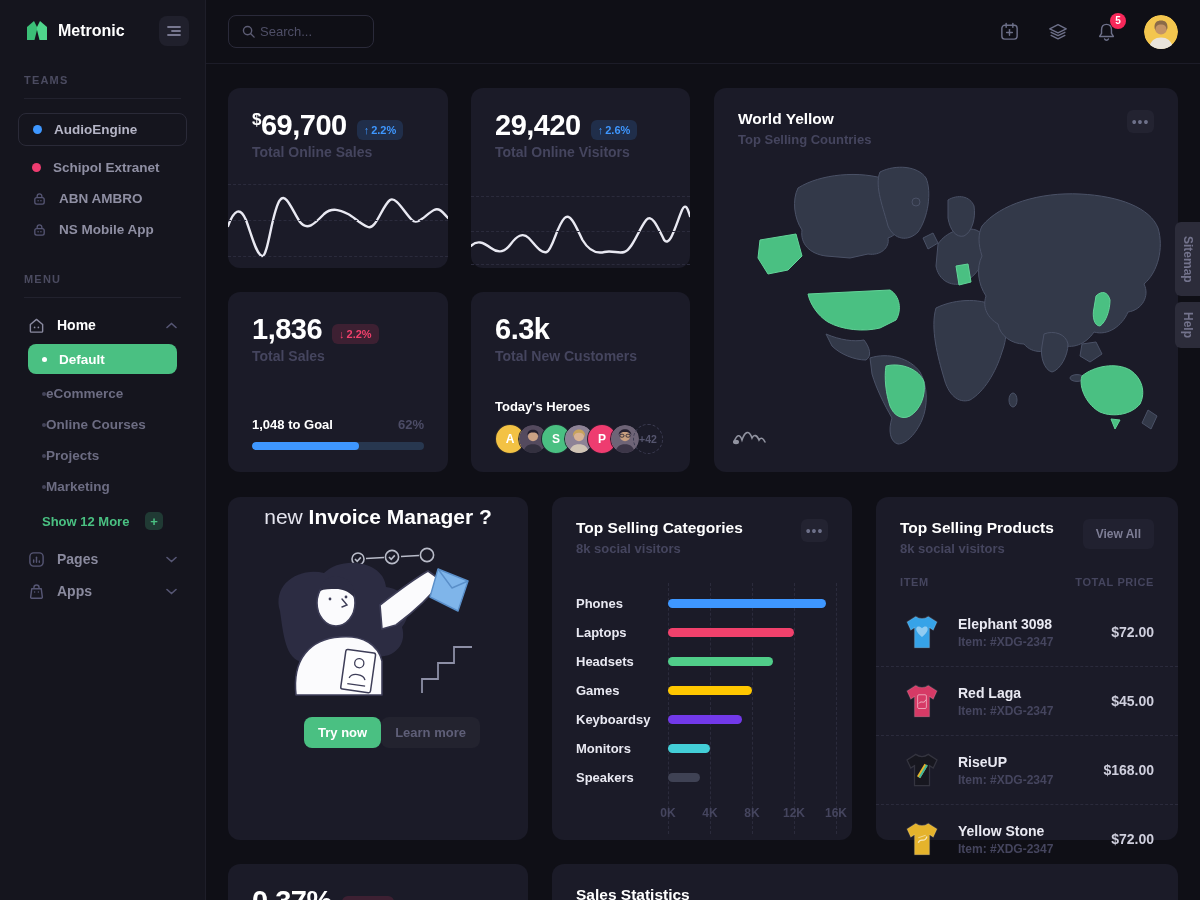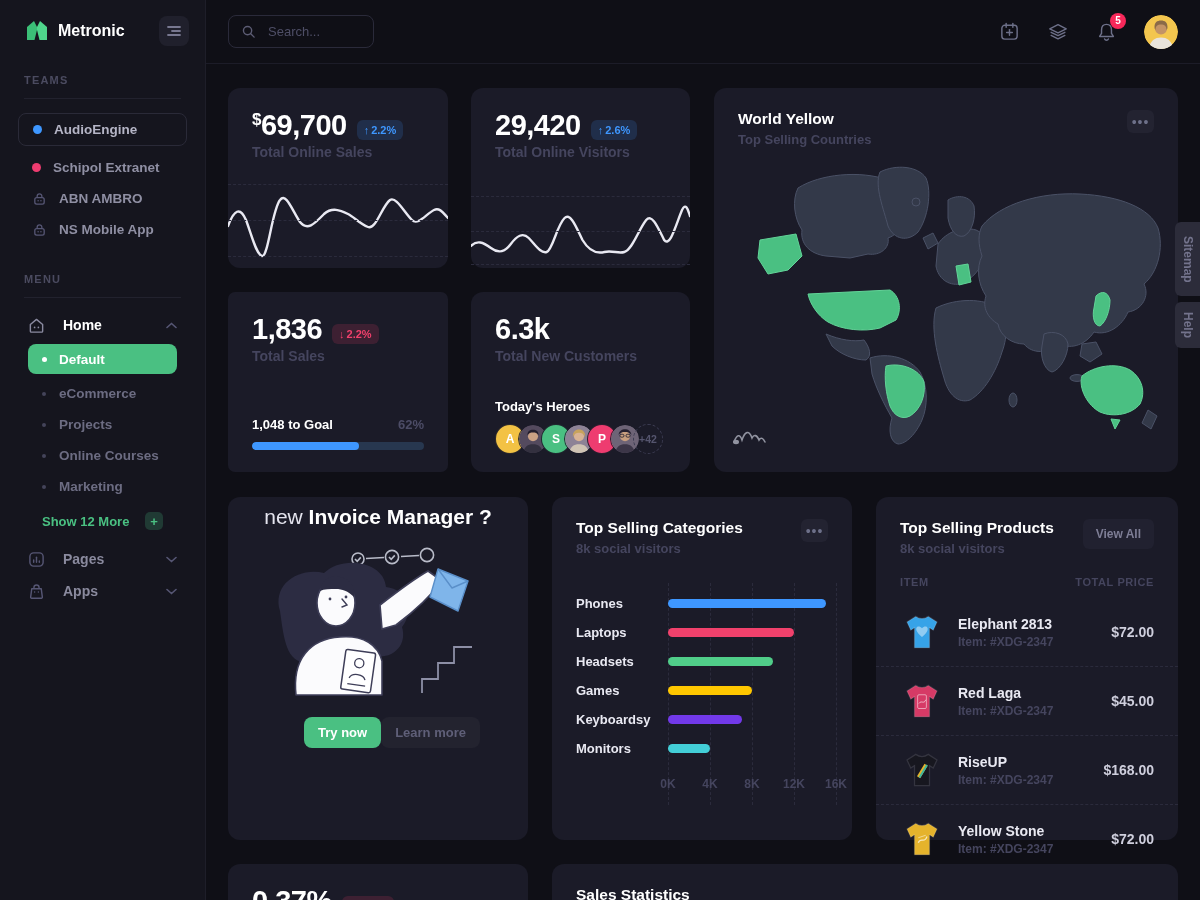--- a/index.html
+++ b/index.html
@@ -15,43 +15,43 @@
   .toggle-btn { width:30px; height:30px; border-radius:8px; background:#20202c;
     display:flex; align-items:center; justify-content:center; cursor:pointer; }
   .sec-label { color:#4b4b60; font-size:11px; font-weight:700; letter-spacing:1.2px;
     padding:0 24px; margin-top:28px; }
   .sec-divider { height:1px; background:#22222e; margin:12px 24px 0 24px; }
   .team-item { display:flex; align-items:center; gap:12px; height:31px;
     margin:0 18px; padding:0 14px; color:#8f8fa3; font-size:13.5px; font-weight:600; cursor:pointer; }
   .team-item.boxed { border:1px solid #2a2a38; border-radius:8px; height:33px;
     margin-top:14px; margin-bottom:6px; color:#b5b5c6; }
   .dot { width:9px; height:9px; border-radius:50%; flex:none; }
-  .menu-item { display:flex; align-items:center; gap:18px; height:30px;
+  .menu-item { display:flex; align-items:center; gap:12px; height:30px;
     margin:2px 18px; padding:0 10px; color:#8a8a9e; font-size:14px; font-weight:600; cursor:pointer; }
   .menu-item .mi-label { flex:1; }
   .menu-item.home { color:#fff; }
   .pill { display:flex; align-items:center; gap:12px; height:30px; margin:4px 28px 4px 28px;
     padding:0 14px; border-radius:8px; background:#4ac082; color:#fff;
     font-size:13.5px; font-weight:700; cursor:pointer; }
   .pill .bullet { width:5px; height:5px; border-radius:50%; background:#fff; }
-  .sub-item { display:flex; align-items:center; gap:13px; height:31px; margin:0 28px;
+  .sub-item { display:flex; align-items:center; height:31px; margin:0 28px;
     padding:0 14px; color:#6c6c82; font-size:13.5px; font-weight:600; cursor:pointer; }
   .sub-item .bullet { width:4px; height:4px; border-radius:50%; background:#44445a; }
   .show-more { display:flex; align-items:center; height:30px; margin:4px 28px 8px 28px;
     padding:0 14px; cursor:pointer; }
   .show-more .sm-label { color:#4ac082; font-size:13px; font-weight:600; flex:1; }
   .plus-btn { width:18px; height:18px; border-radius:5px; background:rgba(74,192,130,.22);
     color:#4ac082; font-size:13px; font-weight:700; display:flex; align-items:center;
     justify-content:center; cursor:pointer; }
 
   
   .main { position:absolute; left:206px; top:0; width:994px; height:900px; }
   .topbar { position:absolute; left:0; top:0; width:100%; height:64px;
     border-bottom:1px solid #1c1c28; display:flex; align-items:center; padding:0 22px; }
-  .search-box { display:flex; align-items:center; gap:12px; width:146px; height:33px;
+  .search-box { display:flex; align-items:center; gap:4px; width:146px; height:33px;
     border:1px solid #2a2a3a; border-radius:8px; padding:0 12px; background:transparent; }
   .search-box input { flex:1; min-width:0; background:transparent; border:none; outline:none;
     color:#9a9ab0; font-size:13px; font-family:inherit; }
   .search-box input::placeholder { color:#4e4e66; }
   .top-icons { margin-left:auto; display:flex; align-items:center; gap:27px; }
   .tb-icon { position:relative; cursor:pointer; display:flex; }
   .notif-badge { position:absolute; top:-8px; right:-9px; min-width:16px; height:16px;
     border-radius:8px; background:#f8285a; color:#fff; font-size:10px; font-weight:700;
     display:flex; align-items:center; justify-content:center; padding:0 4px; }
   .avatar { width:34px; height:34px; border-radius:50%; overflow:hidden; cursor:pointer; }
@@ -212,25 +212,25 @@
     <div class="pill">
       <span class="bullet"></span>
       <span>Default</span>
     </div>
     <div class="sub-item">
       <span class="bullet"></span>
       <span>eCommerce</span>
     </div>
     <div class="sub-item">
       <span class="bullet"></span>
-      <span>Projects</span>
+      <span>Online Courses</span>
     </div>
     <div class="sub-item">
       <span class="bullet"></span>
-      <span>Online Courses</span>
+      <span>Projects</span>
     </div>
     <div class="sub-item">
       <span class="bullet"></span>
       <span>Marketing</span>
     </div>
 
     <div class="show-more">
       <span class="sm-label">Show 12 More</span>
       <span class="plus-btn">+</span>
     </div>
@@ -389,21 +389,21 @@
             <path d="M381,271 l9,1 l-5,9 Z"></path>
           </g>
         </svg>
       </div>
       <svg class="amlogo" width="36" height="18" viewBox="0 0 36 18">
         <path d="M2,14 C5,6 8,6 10,12 C13,3 17,2 20,10 C22,6 25,7 27,12 C29,9 31,10 33,14" fill="none" stroke="#b9bcc9" stroke-width="1.6" stroke-linecap="round"></path>
         <ellipse cx="4" cy="14" rx="3" ry="2.2" fill="#b9bcc9"></ellipse>
       </svg>
     </div>
 
-    <div class="card" style="left:22px; top:292px; width:220px; height:180px;border-radius:7px;">
+    <div class="card" style="left:22px; top:292px; width:220px; height:180px;">
       <div class="stat-pad">
         <div class="value-row">
           <span class="stat-value">1,836</span>
           <span class="badge red">
               <span>↓</span>
               <span>2.2%</span>
             </span>
         </div>
         <div class="stat-label">Total Sales</div>
         <div class="goal-row">
@@ -551,20 +551,26 @@
             <div class="cat-track">
               <div class="cat-bar" style="width: 74px; background: rgb(114, 57, 234);"></div>
             </div>
           </div>
         <div class="cat-row">
             <span class="cat-label">Monitors</span>
             <div class="cat-track">
               <div class="cat-bar" style="width: 42px; background: rgb(67, 206, 215);"></div>
             </div>
           </div>
+        <div class="cat-row">
+            <span class="cat-label">Speakers</span>
+            <div class="cat-track">
+              <div class="cat-bar" style="width: 32px; background: rgb(63, 66, 84);"></div>
+            </div>
+          </div>
         <div class="cat-ticks">
           <span style="left:0">0K</span>
           <span style="left:42px">4K</span>
           <span style="left:84px">8K</span>
           <span style="left:126px">12K</span>
           <span style="left:168px">16K</span>
         </div>
       </div>
     </div>
 
@@ -582,21 +588,21 @@
       </div>
 
       <div class="prod-row">
         <span class="thumb" style="color: rgb(54, 163, 232);">
           <svg width="40" height="42" viewBox="0 0 64 64">
               <path d="M8,16 L22,7 Q32,14 42,7 L56,16 L50,29 L44,25 L44,57 L20,57 L20,25 L14,29 Z" fill="currentColor" stroke="rgba(255,255,255,.14)" stroke-width="2"></path>
               <path d="M32,26 C27,20 20,24 24,31 C26,35 30,38 32,40 C34,38 38,35 40,31 C44,24 37,20 32,26 Z" fill="rgba(255,255,255,.45)"></path>
             </svg>
         </span>
         <span class="prod-info">
-          <span class="prod-name" style="display:block">Elephant 2813</span>
+          <span class="prod-name" style="display:block">Elephant 3098</span>
           <span class="prod-code" style="display:block">Item: #XDG-2347</span>
         </span>
         <span class="prod-price">$72.00</span>
       </div>
 
       <div class="prod-row">
         <span class="thumb" style="color: rgb(214, 58, 102);">
           <svg width="40" height="42" viewBox="0 0 64 64">
               <path d="M8,16 L22,7 Q32,14 42,7 L56,16 L50,29 L44,25 L44,57 L20,57 L20,25 L14,29 Z" fill="currentColor" stroke="rgba(255,255,255,.14)" stroke-width="2"></path>
               <rect x="25" y="22" width="14" height="22" rx="2" fill="none" stroke="rgba(255,255,255,.5)" stroke-width="1.6"></rect>

